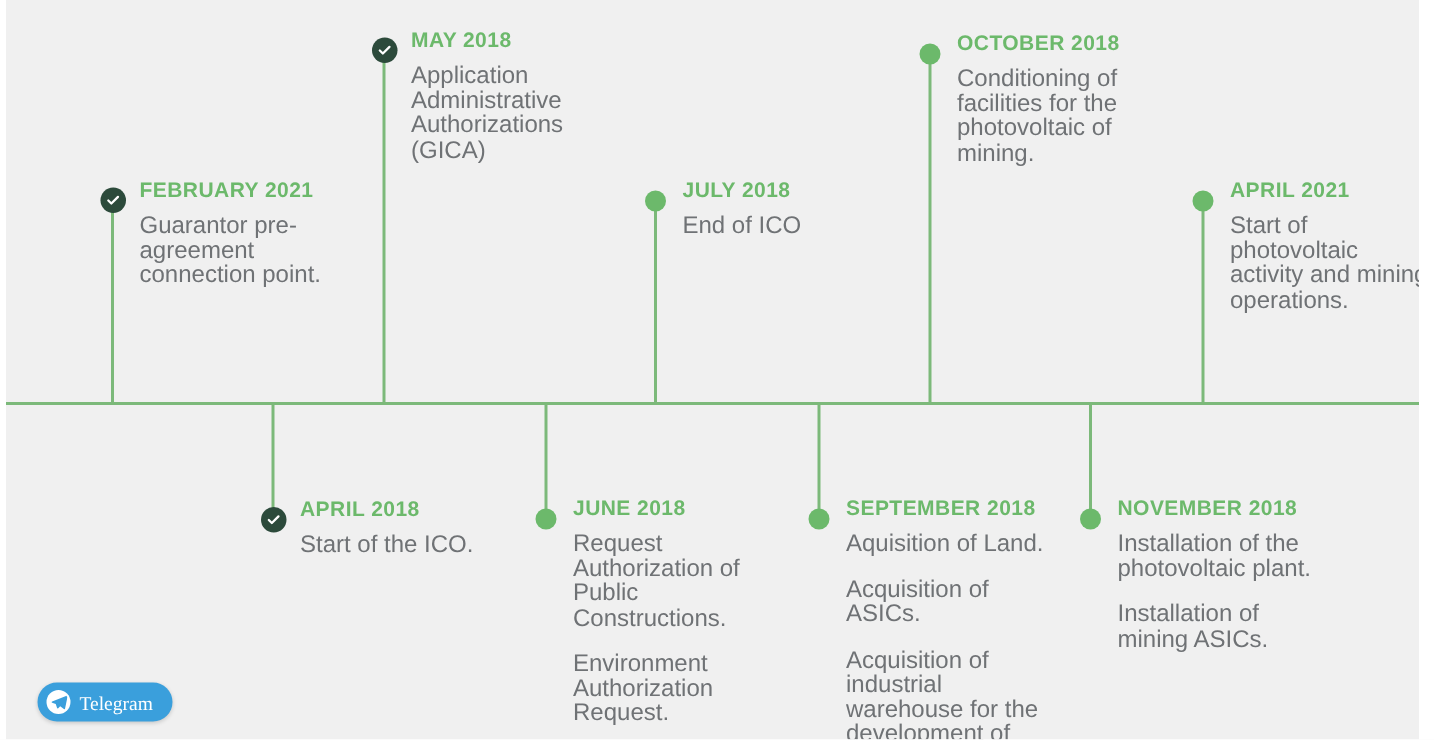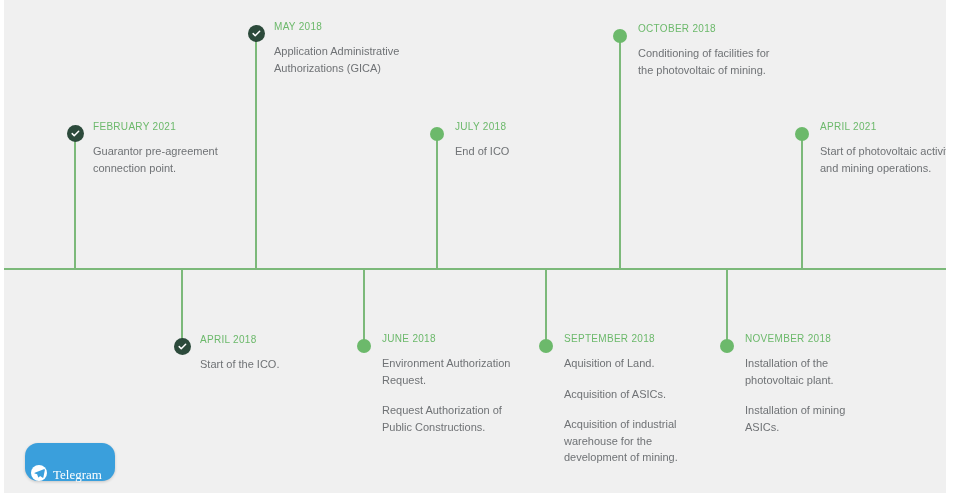--- a/index.html
+++ b/index.html
@@ -82,46 +82,46 @@
 
   
   .content {
     position: absolute;
     left: 25px;
     top: -8px;
     width: 135px;
   }
   .ms-date {
     color: #6cb96b;
-    font-size: 10px;
-    font-weight: normal;
+    font-size: 14px;
+    font-weight: bold;
     letter-spacing: 0.3px;
     line-height: 15px;
     margin: 0 0 9px 0;
     white-space: nowrap;
   }
   .ms-para {
     color: #6f7275;
-    font-size: 11px;
+    font-size: 16px;
     line-height: 16.5px;
     margin: 0 0 14px 0;
   }
   .ms-para:last-child { margin-bottom: 0; }
 
   
   #telegram-button {
     position: absolute;
     left: 21px;
     bottom: 12px;
-    height: 38px;
+    height: 26px;
     padding: 0 13px 0 6px;
     border-radius: 13px;
     background: #3a9fdc;
     display: flex;
-    align-items: flex-end;
+    align-items: center;
     gap: 6px;
     cursor: pointer;
     box-shadow: 0 1px 3px rgba(0,0,0,0.18);
   }
   #telegram-button .tg-glyph {
     width: 16px;
     height: 16px;
     border-radius: 50%;
     background: #ffffff;
     display: flex;
@@ -203,22 +203,22 @@
           <div class="content">
             <div class="ms-date">APRIL 2018</div>
             <div class="ms-para">Start of the ICO.</div>
           </div>
         </div>
         <div class="milestone bottom" style="left: 353px; top: 339px;">
           <div class="stem" style="top: -71px; height: 78px;"></div>
           <div class="node pending"></div>
           <div class="content">
             <div class="ms-date">JUNE 2018</div>
+            <div class="ms-para">Request Authorization of Public Constructions.</div>
             <div class="ms-para">Environment Authorization Request.</div>
-            <div class="ms-para">Request Authorization of Public Constructions.</div>
           </div>
         </div>
         <div class="milestone bottom" style="left: 535px; top: 339px;">
           <div class="stem" style="top: -71px; height: 78px;"></div>
           <div class="node pending"></div>
           <div class="content">
             <div class="ms-date">SEPTEMBER 2018</div>
             <div class="ms-para">Aquisition of Land.</div>
             <div class="ms-para">Acquisition of ASICs.</div>
             <div class="ms-para">Acquisition of industrial warehouse for the development of mining.</div>

